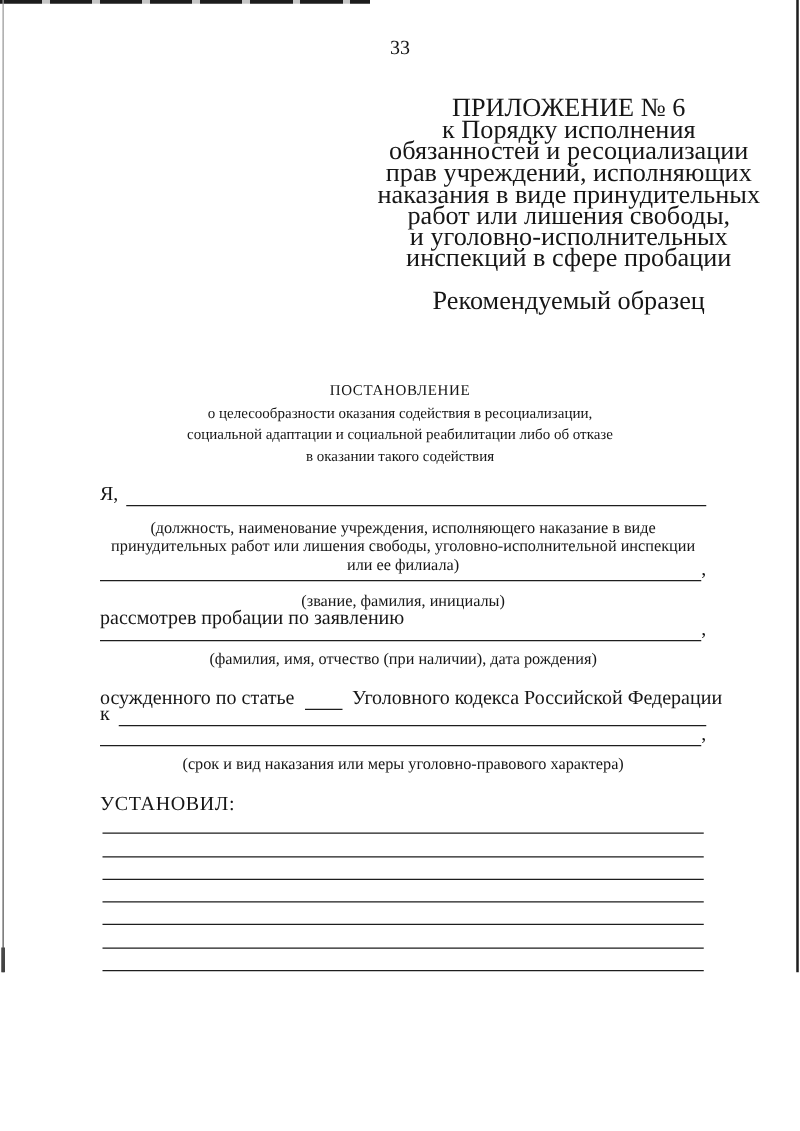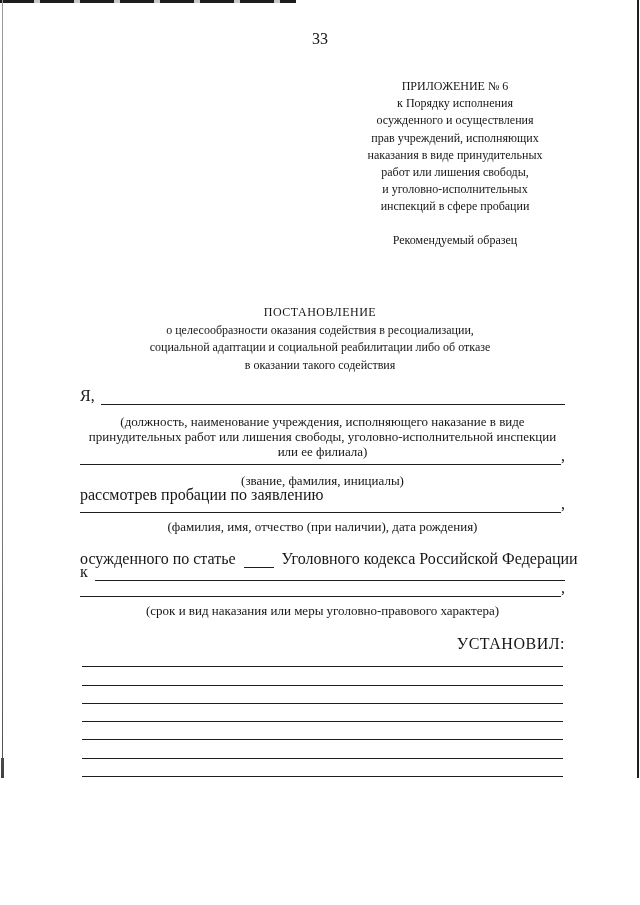--- a/index.html
+++ b/index.html
@@ -36,21 +36,21 @@
     position:absolute; left:455px; top:898px; width:185px; height:7px;
     background:#101010;
   }
   
   .page-number {
     position:absolute; top:30px; left:0; right:0;
     text-align:center; font-size:16px; line-height:17px;
   }
   .appendix {
     position:absolute; top:78px; left:296px; width:318px;
-    text-align:center; font-size:12px;
+    text-align:center; font-size:21px;
   }
   .appendix-line { line-height:17.2px; white-space:nowrap; }
   .sample-note { margin-top:16px; line-height:17.2px; }
   .decree-title {
     position:absolute; top:304px; left:40px; right:40px;
     text-align:center; font-size:12px;
   }
   .decree-heading { line-height:17.5px; letter-spacing:0.5px; }
   .decree-subtitle-line { line-height:17.5px; white-space:nowrap; }
   .form { position:absolute; left:80px; top:0; width:485px; font-size:16px; }
@@ -72,21 +72,21 @@
     position:absolute; left:0; right:0;
     text-align:center; font-size:13px; line-height:15px;
   }
   .cap-line { white-space:nowrap; }
   .cap-inst    { top:414px; }
   .cap-rank    { top:473px; }
   .cap-person  { top:519px; }
   .cap-penalty { top:603px; }
   .ustanovil {
     position:absolute; top:635px; left:0; right:0;
-    text-align:right; font-size:16px; line-height:17px; letter-spacing:0.5px;
+    text-align:left; font-size:16px; line-height:17px; letter-spacing:0.5px;
   }
   .blank-lines { position:absolute; top:649px; left:2px; right:2px; }
   .blank-line  { height:17.3px; border-bottom:1.5px solid #1d1d1d; }
 </style>
 </head>
 <body>
 
 <div class="page">
 
   <div class="artifact-top"></div>
@@ -95,21 +95,21 @@
   <div class="artifact-right"></div>
   <div class="artifact-bottom-gray"></div>
   <div class="artifact-bottom-dark"></div>
 
   <div class="page-number">33</div>
 
   <div class="appendix">
     <div>
         <div class="appendix-line">ПРИЛОЖЕНИЕ № 6</div>
         <div class="appendix-line">к Порядку исполнения</div>
-        <div class="appendix-line">осужденного и осуществления</div>
+        <div class="appendix-line">обязанностей и ресоциализации</div>
         <div class="appendix-line">прав учреждений, исполняющих</div>
         <div class="appendix-line">наказания в виде принудительных</div>
         <div class="appendix-line">работ или лишения свободы,</div>
         <div class="appendix-line">и уголовно-исполнительных</div>
         <div class="appendix-line">инспекций в сфере пробации</div>
       </div>
     <div class="sample-note">Рекомендуемый образец</div>
   </div>
 
   <div class="decree-title">

